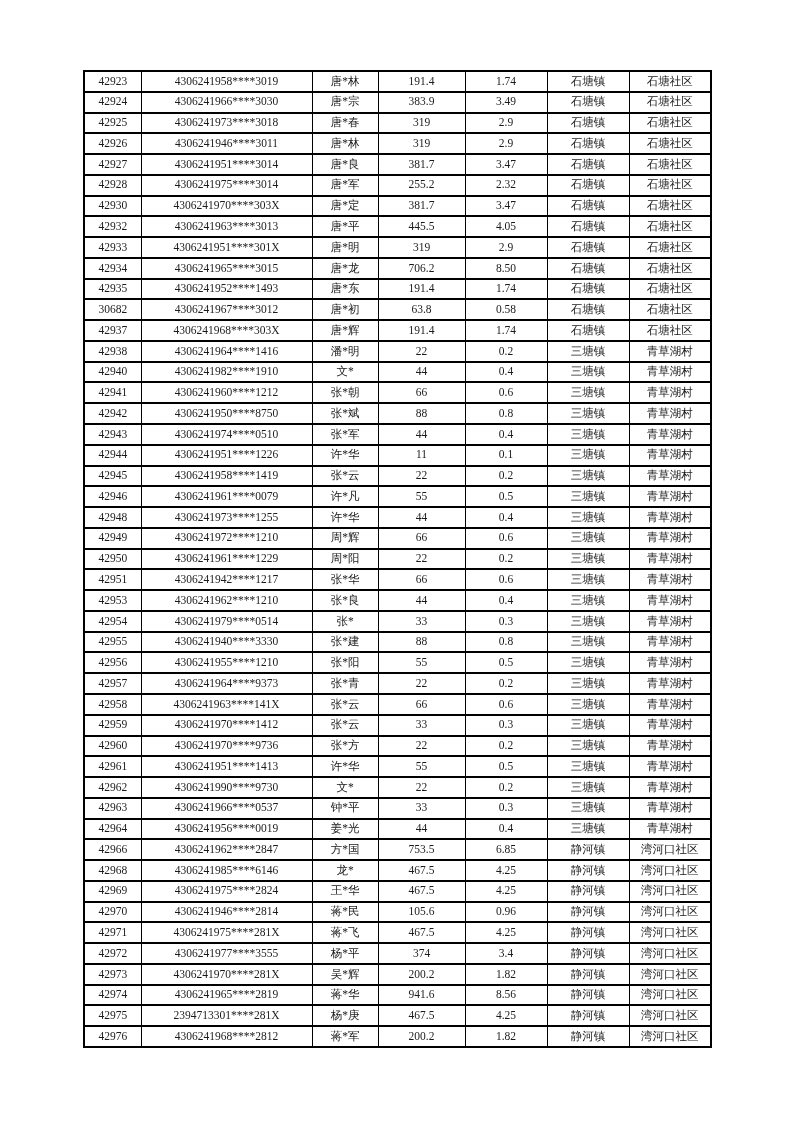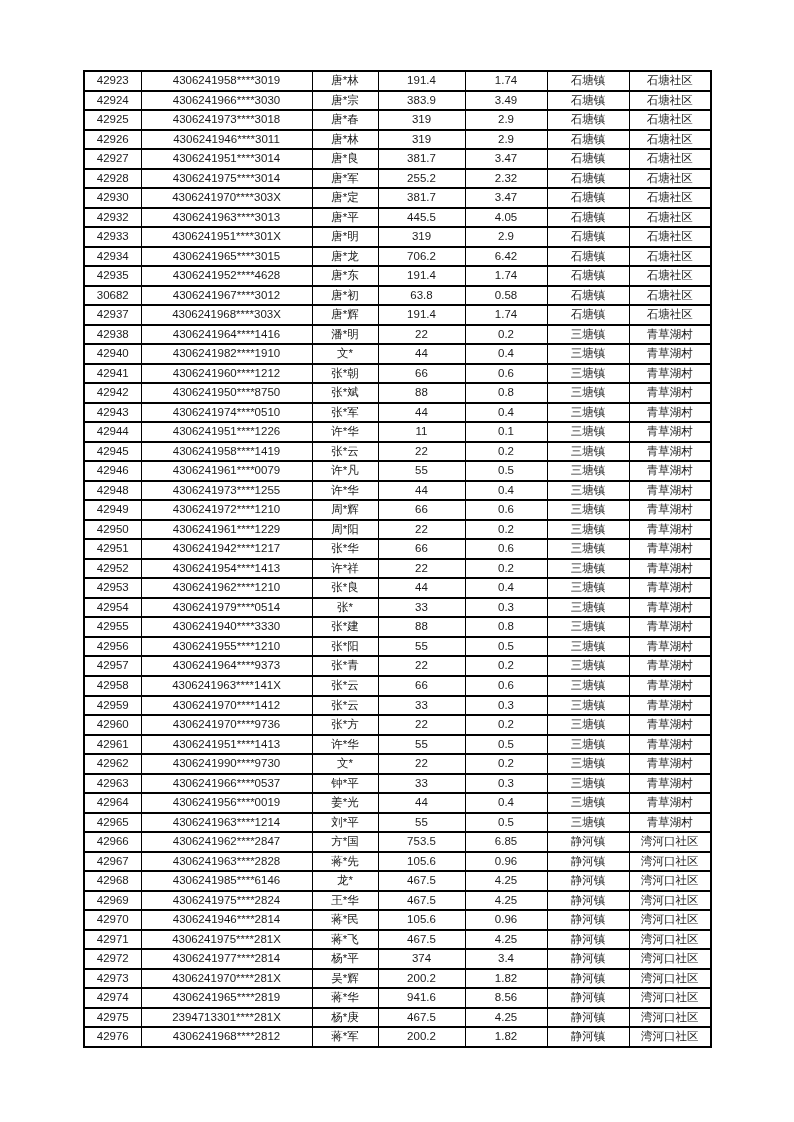--- a/index.html
+++ b/index.html
@@ -5,21 +5,21 @@
   html, body {
     margin: 0;
     padding: 0;
     background: #ffffff;
   }
   .page {
     position: relative;
     width: 794px;
     height: 1122px;
     background: #ffffff;
-    font-family: Liberation Sans, sans-serif;
+    font-family: Liberation Serif, serif;
     color: #1a1a1a;
     overflow: hidden;
   }
   table.data-table {
     position: absolute;
     left: 83px;
     top: 70px;
     width: 627px;
     height: 978px;
     border-collapse: collapse;
@@ -141,27 +141,27 @@
           <td>319</td>
           <td>2.9</td>
           <td>石塘镇</td>
           <td>石塘社区</td>
         </tr>
         <tr>
           <td>42934</td>
           <td>4306241965****3015</td>
           <td>唐*龙</td>
           <td>706.2</td>
-          <td>6.42</td>
+          <td>8.50</td>
           <td>石塘镇</td>
           <td>石塘社区</td>
         </tr>
         <tr>
           <td>42935</td>
-          <td>4306241952****4628</td>
+          <td>4306241952****1493</td>
           <td>唐*东</td>
           <td>191.4</td>
           <td>1.74</td>
           <td>石塘镇</td>
           <td>石塘社区</td>
         </tr>
         <tr>
           <td>30682</td>
           <td>4306241967****3012</td>
           <td>唐*初</td>
@@ -281,29 +281,20 @@
         <tr>
           <td>42951</td>
           <td>4306241942****1217</td>
           <td>张*华</td>
           <td>66</td>
           <td>0.6</td>
           <td>三塘镇</td>
           <td>青草湖村</td>
         </tr>
         <tr>
-          <td>42952</td>
-          <td>4306241954****1413</td>
-          <td>许*祥</td>
-          <td>22</td>
-          <td>0.2</td>
-          <td>三塘镇</td>
-          <td>青草湖村</td>
-        </tr>
-        <tr>
           <td>42953</td>
           <td>4306241962****1210</td>
           <td>张*良</td>
           <td>44</td>
           <td>0.4</td>
           <td>三塘镇</td>
           <td>青草湖村</td>
         </tr>
         <tr>
           <td>42954</td>
@@ -398,47 +389,29 @@
         <tr>
           <td>42964</td>
           <td>4306241956****0019</td>
           <td>姜*光</td>
           <td>44</td>
           <td>0.4</td>
           <td>三塘镇</td>
           <td>青草湖村</td>
         </tr>
         <tr>
-          <td>42965</td>
-          <td>4306241963****1214</td>
-          <td>刘*平</td>
-          <td>55</td>
-          <td>0.5</td>
-          <td>三塘镇</td>
-          <td>青草湖村</td>
-        </tr>
-        <tr>
           <td>42966</td>
           <td>4306241962****2847</td>
           <td>方*国</td>
           <td>753.5</td>
           <td>6.85</td>
           <td>静河镇</td>
           <td>湾河口社区</td>
         </tr>
         <tr>
-          <td>42967</td>
-          <td>4306241963****2828</td>
-          <td>蒋*先</td>
-          <td>105.6</td>
-          <td>0.96</td>
-          <td>静河镇</td>
-          <td>湾河口社区</td>
-        </tr>
-        <tr>
           <td>42968</td>
           <td>4306241985****6146</td>
           <td>龙*</td>
           <td>467.5</td>
           <td>4.25</td>
           <td>静河镇</td>
           <td>湾河口社区</td>
         </tr>
         <tr>
           <td>42969</td>
@@ -462,21 +435,21 @@
           <td>42971</td>
           <td>4306241975****281X</td>
           <td>蒋*飞</td>
           <td>467.5</td>
           <td>4.25</td>
           <td>静河镇</td>
           <td>湾河口社区</td>
         </tr>
         <tr>
           <td>42972</td>
-          <td>4306241977****2814</td>
+          <td>4306241977****3555</td>
           <td>杨*平</td>
           <td>374</td>
           <td>3.4</td>
           <td>静河镇</td>
           <td>湾河口社区</td>
         </tr>
         <tr>
           <td>42973</td>
           <td>4306241970****281X</td>
           <td>吴*辉</td>

